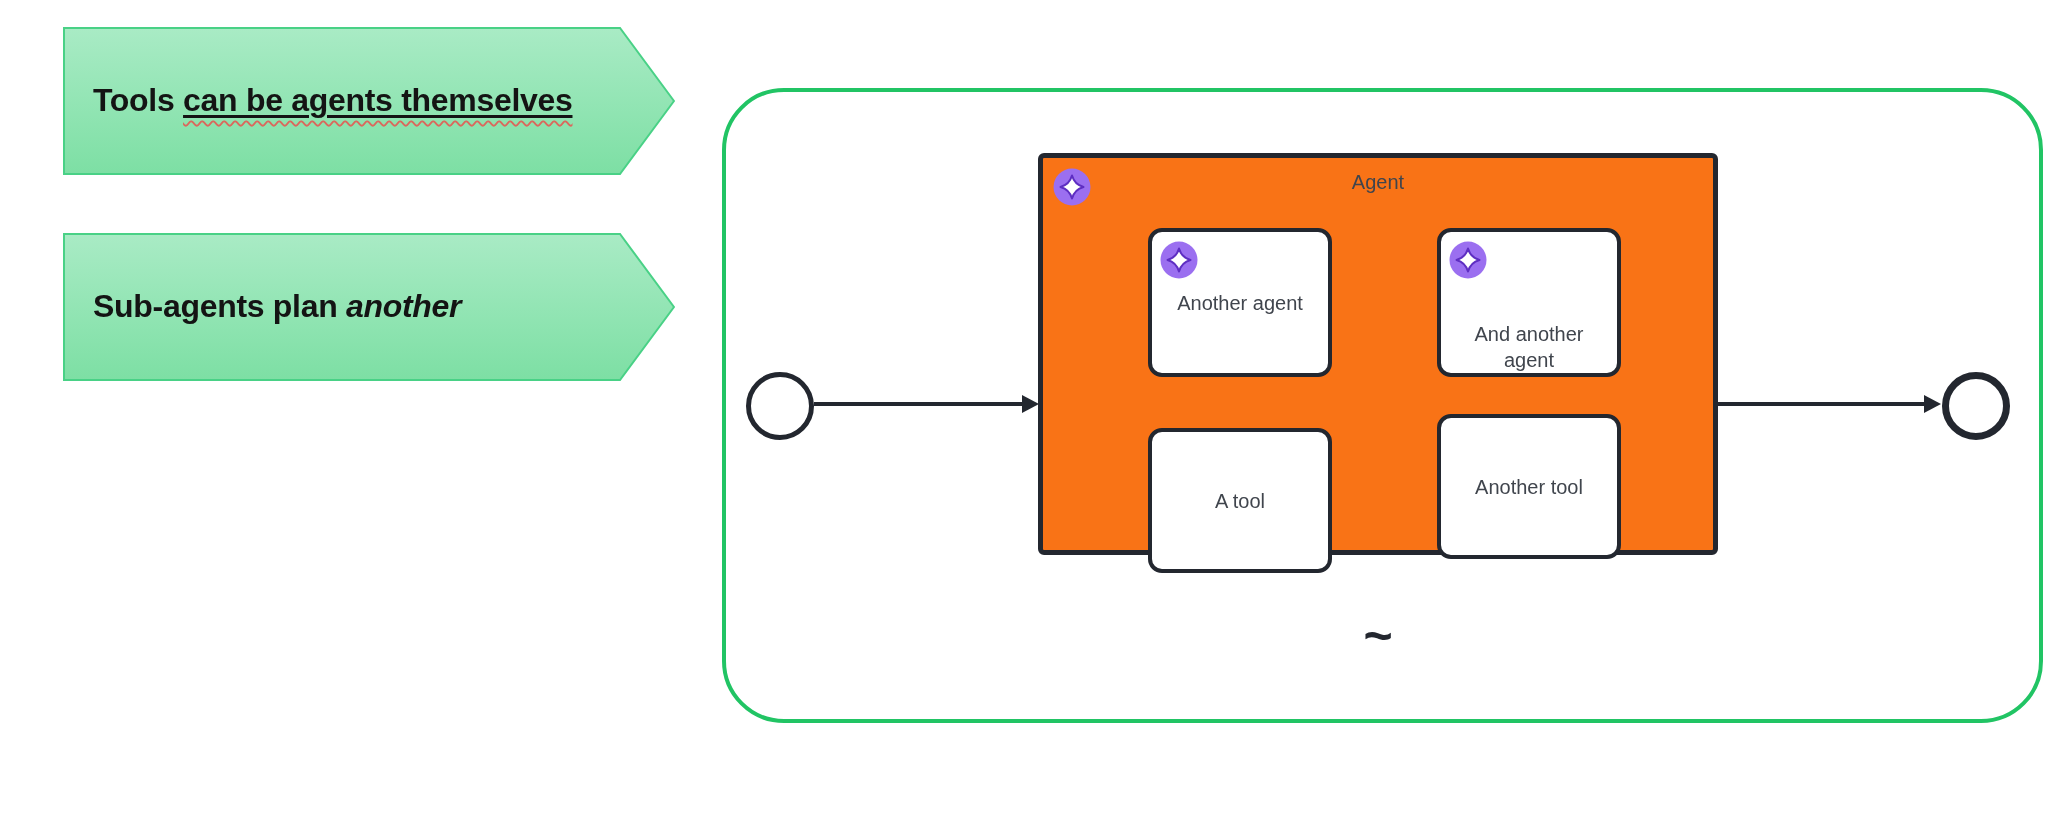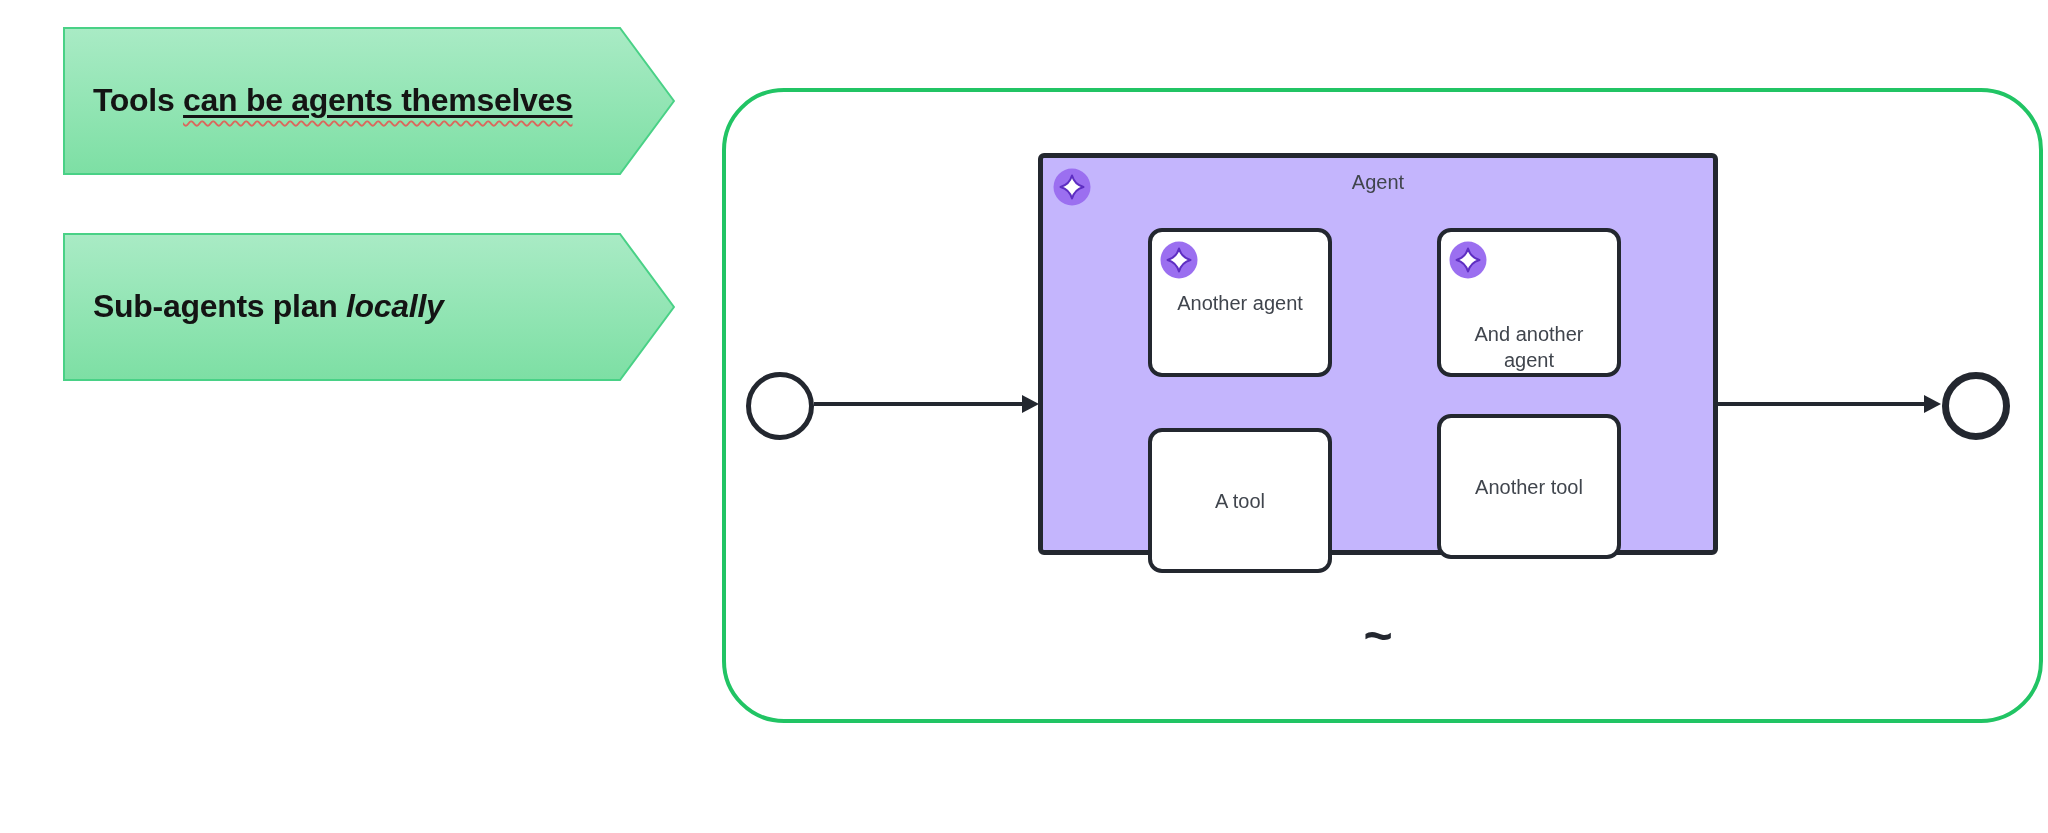--- a/index.html
+++ b/index.html
@@ -40,21 +40,21 @@
     border:4px solid var(--container-border);border-radius:62px;background:transparent;
   }
   .event{position:absolute;width:68px;height:68px;border-radius:50%;background:#fff;}
   .event.start{left:716px;top:372px;border:5px solid var(--diagram-stroke);}
   .event.end{left:1912px;top:372px;border:7px solid var(--diagram-stroke);}
   .flow-line{position:absolute;height:4px;background:var(--diagram-stroke);}
   .flow-head{position:absolute;width:0;height:0;border-top:9px solid transparent;border-bottom:9px solid transparent;border-left:17px solid var(--diagram-stroke);}
 
   .agent-box{
     position:absolute;left:1008px;top:153px;width:680px;height:402px;
-    border:5px solid var(--diagram-stroke);border-radius:6px;background:#c4b5fd;
+    border:5px solid var(--diagram-stroke);border-radius:6px;background:#f97316;
   }
   .agent-label{
     position:absolute;left:0;right:0;top:13px;text-align:center;
     font-size:20px;color:var(--label-text);
   }
   .sparkle{position:absolute;width:38px;height:38px;}
   .agent-box > .sparkle{left:10px;top:10px;}
 
   .sub-box{
     position:absolute;width:184px;
@@ -94,21 +94,21 @@
     <div class="callout-text">
         <p><span>Tools </span><span class="u"><span class="spell">can be agents themselves</span></span></p>
       </div>
   </div>
 
   <div class="callout c2" style="top:233px">
     <svg width="612" height="148" viewBox="0 0 612 148">
       <polygon points="1,1 557,1 611,74 557,147 1,147" style="fill:url(#calloutGrad);stroke:var(--callout-border);stroke-width:2"></polygon>
     </svg>
     <div class="callout-text">
-        <p><span>Sub-agents plan </span><span class="it">locally</span></p>
+        <p><span>Sub-agents plan </span><span class="it">another</span></p>
       </div>
   </div>
 
 
 
   <div class="bpmn-container"></div>
 
   <div class="event start"></div>
 
   <div class="flow-line" style="left:784px;top:402px;width:208px;"></div>

